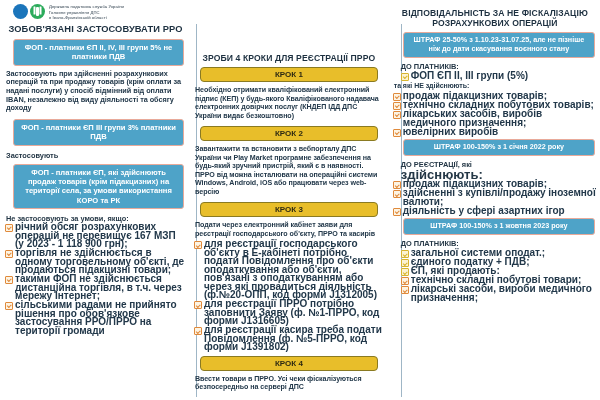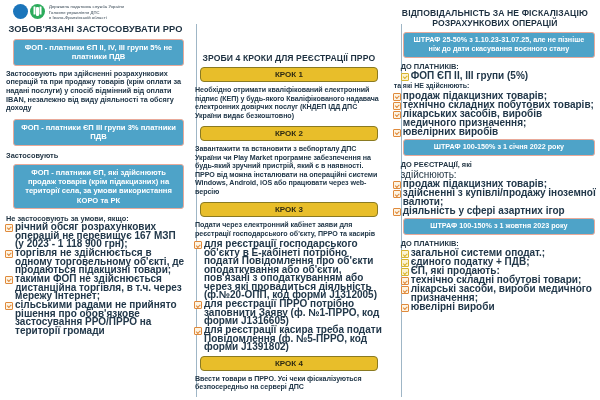--- a/index.html
+++ b/index.html
@@ -78,21 +78,21 @@
   }
   ul.checks li .cbx:after{
     content:"";position:absolute;left:1px;top:1.2px;width:3.4px;height:1.6px;
     border-left:1.1px solid #e08a3c;border-bottom:1.1px solid #e08a3c;
     transform:rotate(-45deg);
   }
   ul.checks li .cbx.yellow{border-color:#d8b52e;background:#fbf3d2;}
   ul.checks li .cbx.yellow:after{border-left-color:#d8b52e;border-bottom-color:#d8b52e;}
   ul.checks.indent li{padding-left:18px;}
   ul.checks.indent li .cbx{left:8px;}
-  .sublabel{font-weight:normal;font-size:10px;line-height:8.5px;padding:1px 0 1px 8px;}
+  .sublabel{font-weight:bold;font-size:13px;line-height:8.5px;padding:1px 0 1px 8px;}
   .colorhead{font-weight:bold;font-size:7.4px;line-height:9px;padding:2px 0 1px 8px;}
 </style>
 </head>
 <body>
 
 <div class="page">
 
   <div class="vrule v1"></div>
   <div class="vrule v2"></div>
 
@@ -183,17 +183,16 @@
     <div class="bluebox">ШТРАФ 100-150% з 1 жовтня 2023 року</div>
     <div class="colorhead">ДО ПЛАТНИКІВ:</div>
     <ul class="checks indent">
       <li><span class="cbx yellow"></span><span>загальної системи оподат.;</span></li>
       <li><span class="cbx yellow"></span><span>єдиного податку + ПДВ;</span></li>
       <li><span class="cbx yellow"></span><span>ЄП, які продають:</span></li>
     </ul>
     <ul class="checks indent">
       <li><span class="cbx"></span><span>технічно складні побутові товари;</span></li>
       <li><span class="cbx"></span><span>лікарські засоби, вироби медичного призначення;</span></li>
-      <li><span class="cbx"></span><span>ювелірні вироби</span></li>
     </ul>
   </div>
 
 </div>
 
 </body></html>

